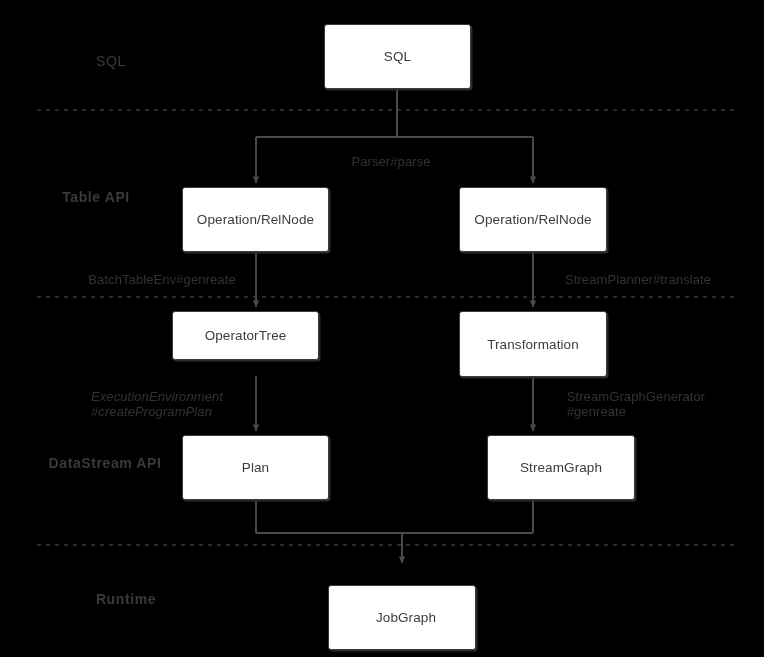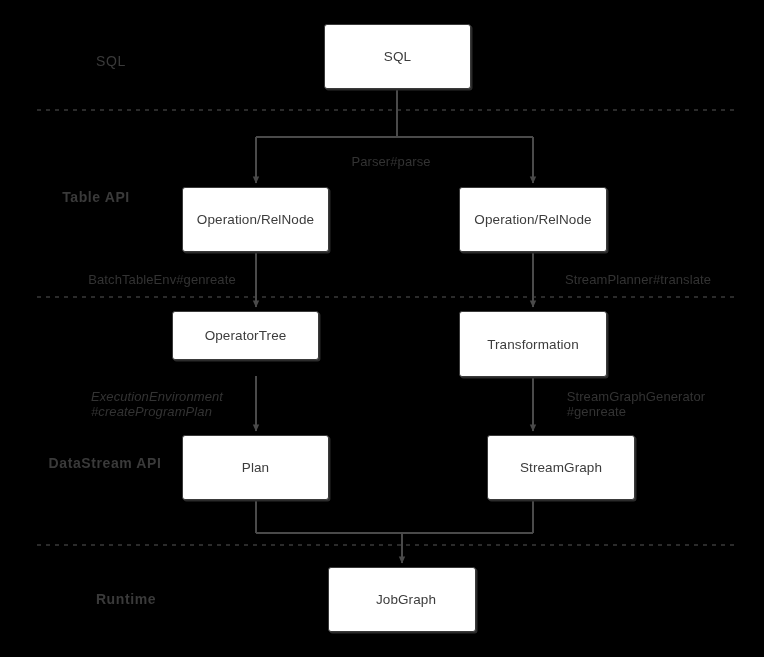--- a/index.html
+++ b/index.html
@@ -96,21 +96,21 @@
   </svg>
 
   <div id="nodes-group">
       <div class="node-box" style="left: 324px; top: 24px; width: 147px; height: 65px;">SQL</div>
       <div class="node-box" style="left: 182px; top: 187px; width: 147px; height: 65px;">Operation/RelNode</div>
       <div class="node-box" style="left: 459px; top: 187px; width: 148px; height: 65px;">Operation/RelNode</div>
       <div class="node-box" style="left: 172px; top: 311px; width: 147px; height: 49px;">OperatorTree</div>
       <div class="node-box" style="left: 459px; top: 311px; width: 148px; height: 66px;">Transformation</div>
       <div class="node-box" style="left: 182px; top: 435px; width: 147px; height: 65px;">Plan</div>
       <div class="node-box" style="left: 459px; top: 435px; width: 148px; height: 65px; margin-left: 28px;">StreamGraph</div>
-      <div class="node-box" style="left: 328px; top: 567px; width: 148px; height: 65px; padding-left: 8px;">JobGraph</div>
+      <div class="node-box" style="left: 328px; top: 585px; width: 148px; height: 65px; padding-left: 8px;">JobGraph</div>
     </div>
   <div id="lanes-group">
       <div class="lane-label plain" style="left: 111px; top: 61px;">SQL</div>
       <div class="lane-label" style="left: 96px; top: 197px;">Table API</div>
       <div class="lane-label" style="left: 105px; top: 463px;">DataStream API</div>
       <div class="lane-label" style="left: 112px; top: 599px; margin-left: 14px;">Runtime</div>
     </div>
   <div id="edge-labels-group">
       <div class="edge-label" style="left: 391px; top: 161px;">Parser#parse</div>
       <div class="edge-label" style="left: 162px; top: 279px;">BatchTableEnv#genreate</div>

